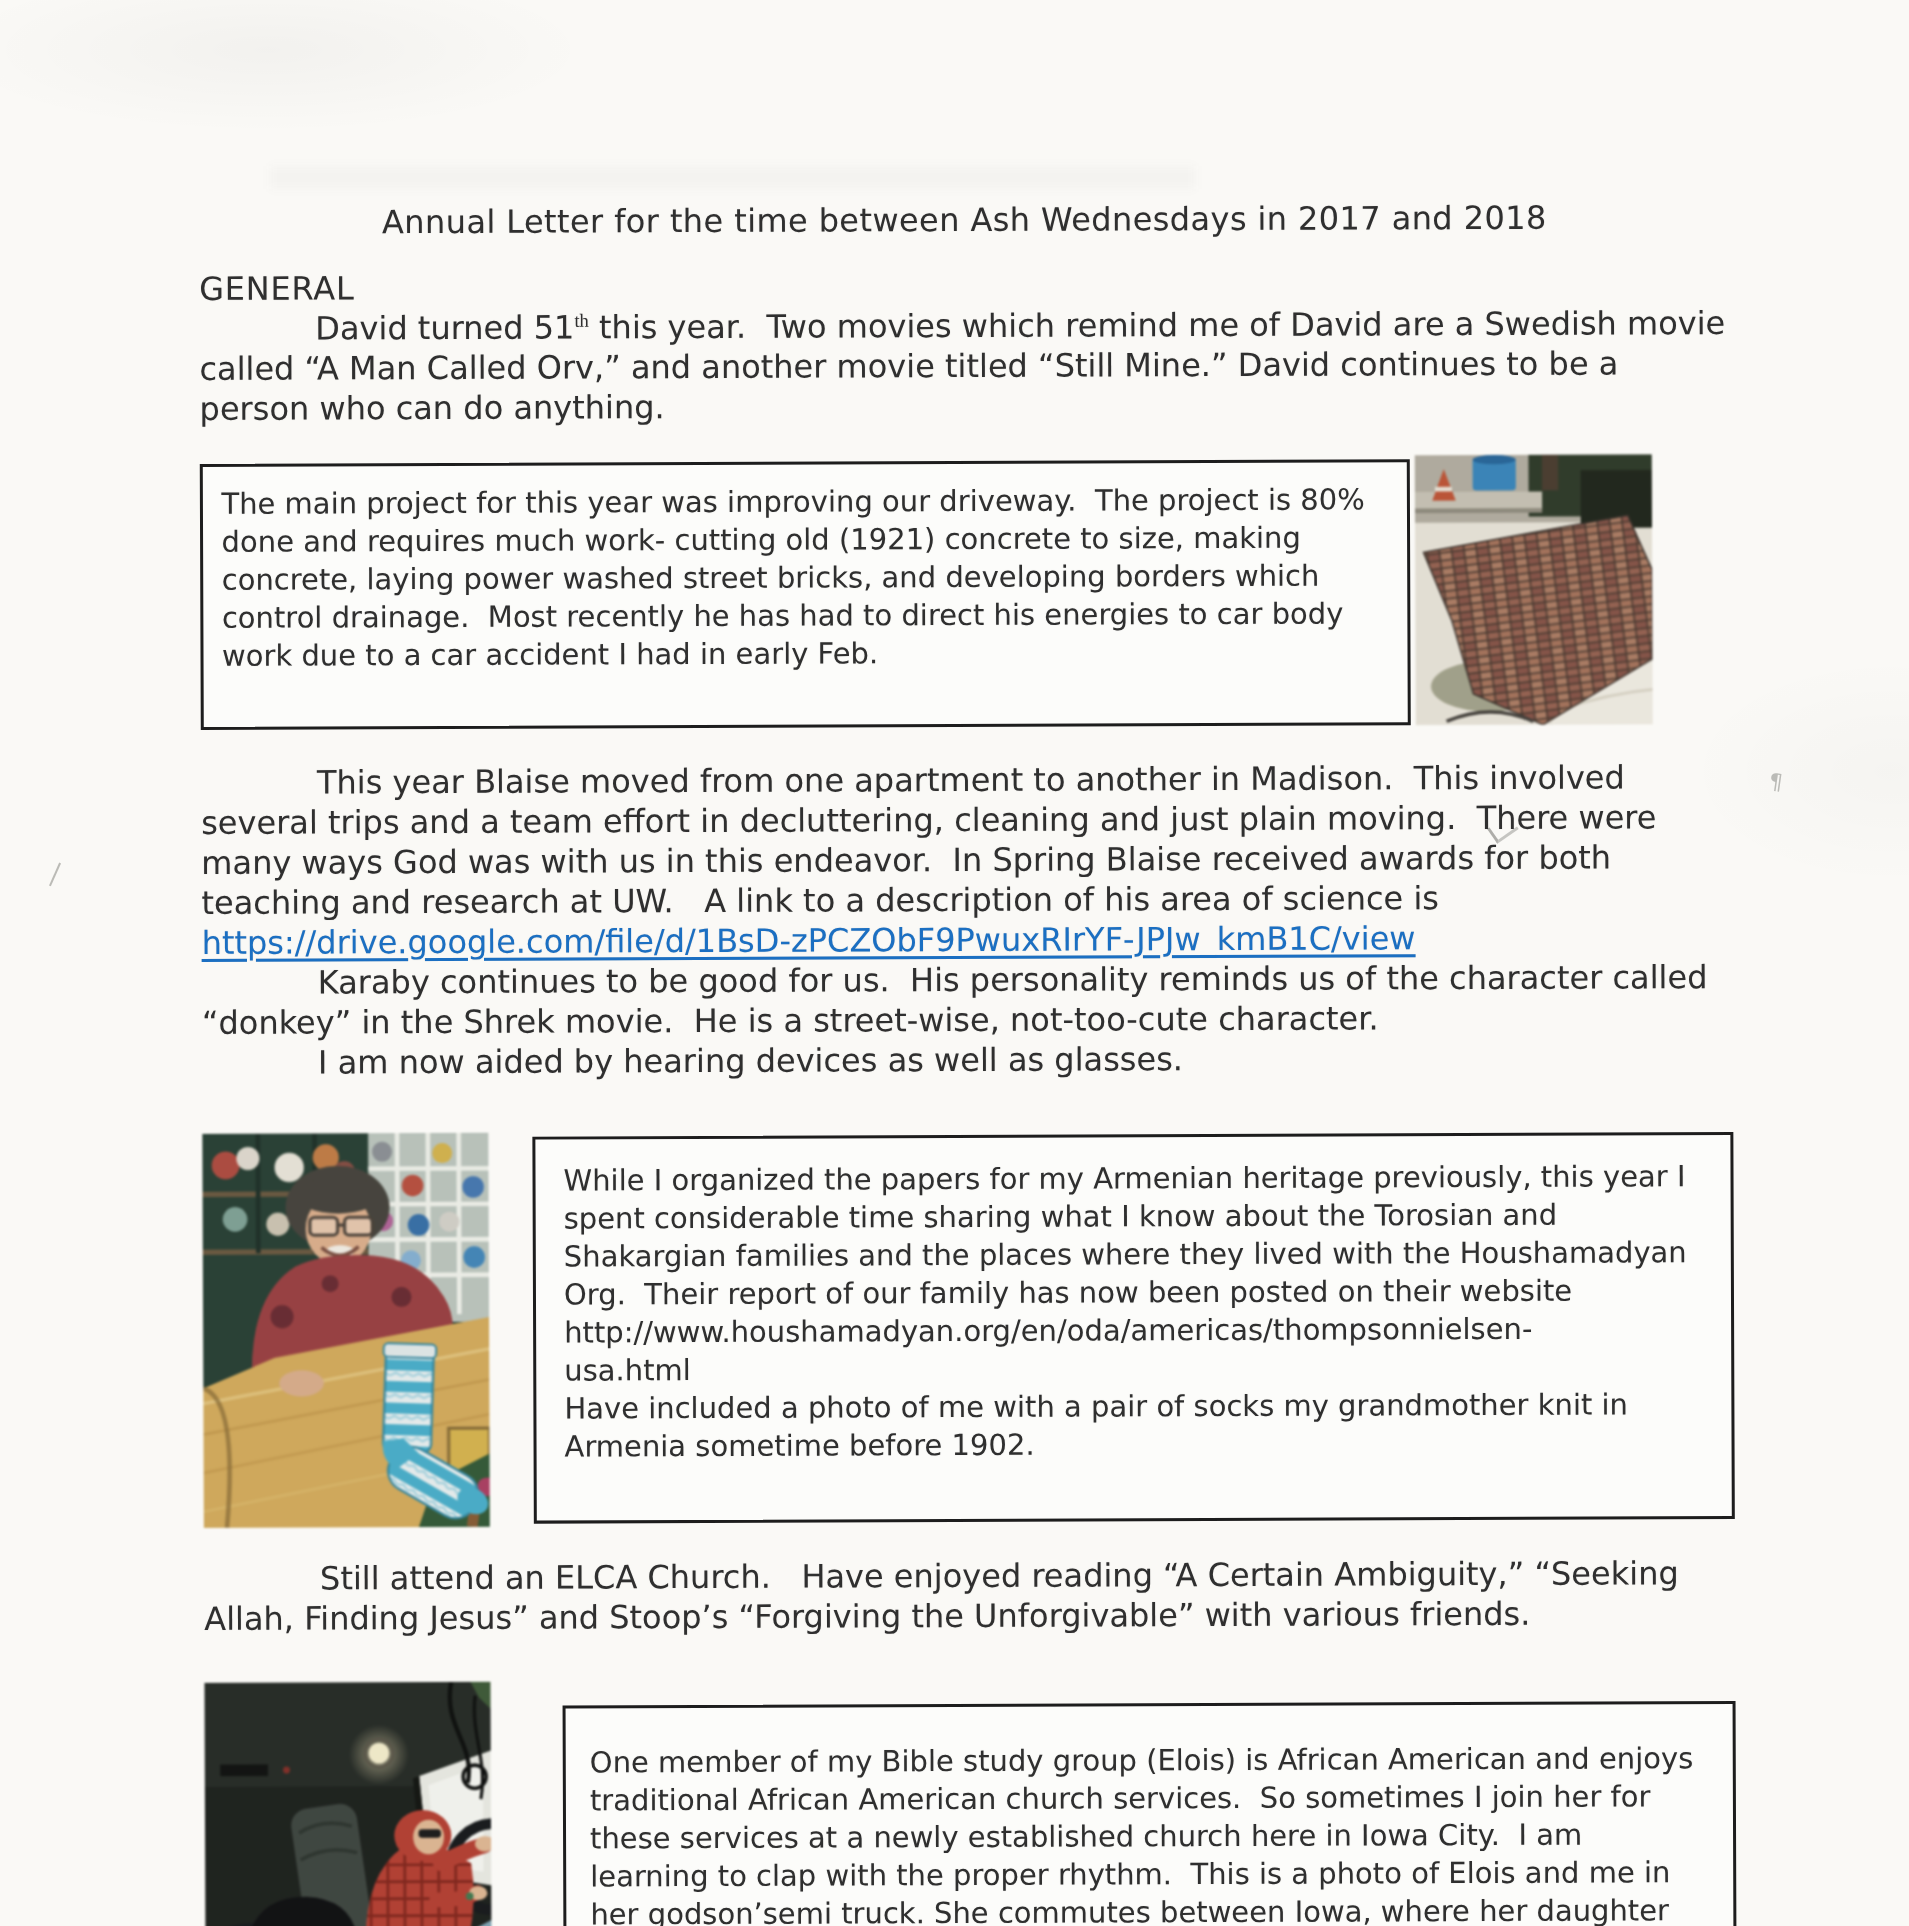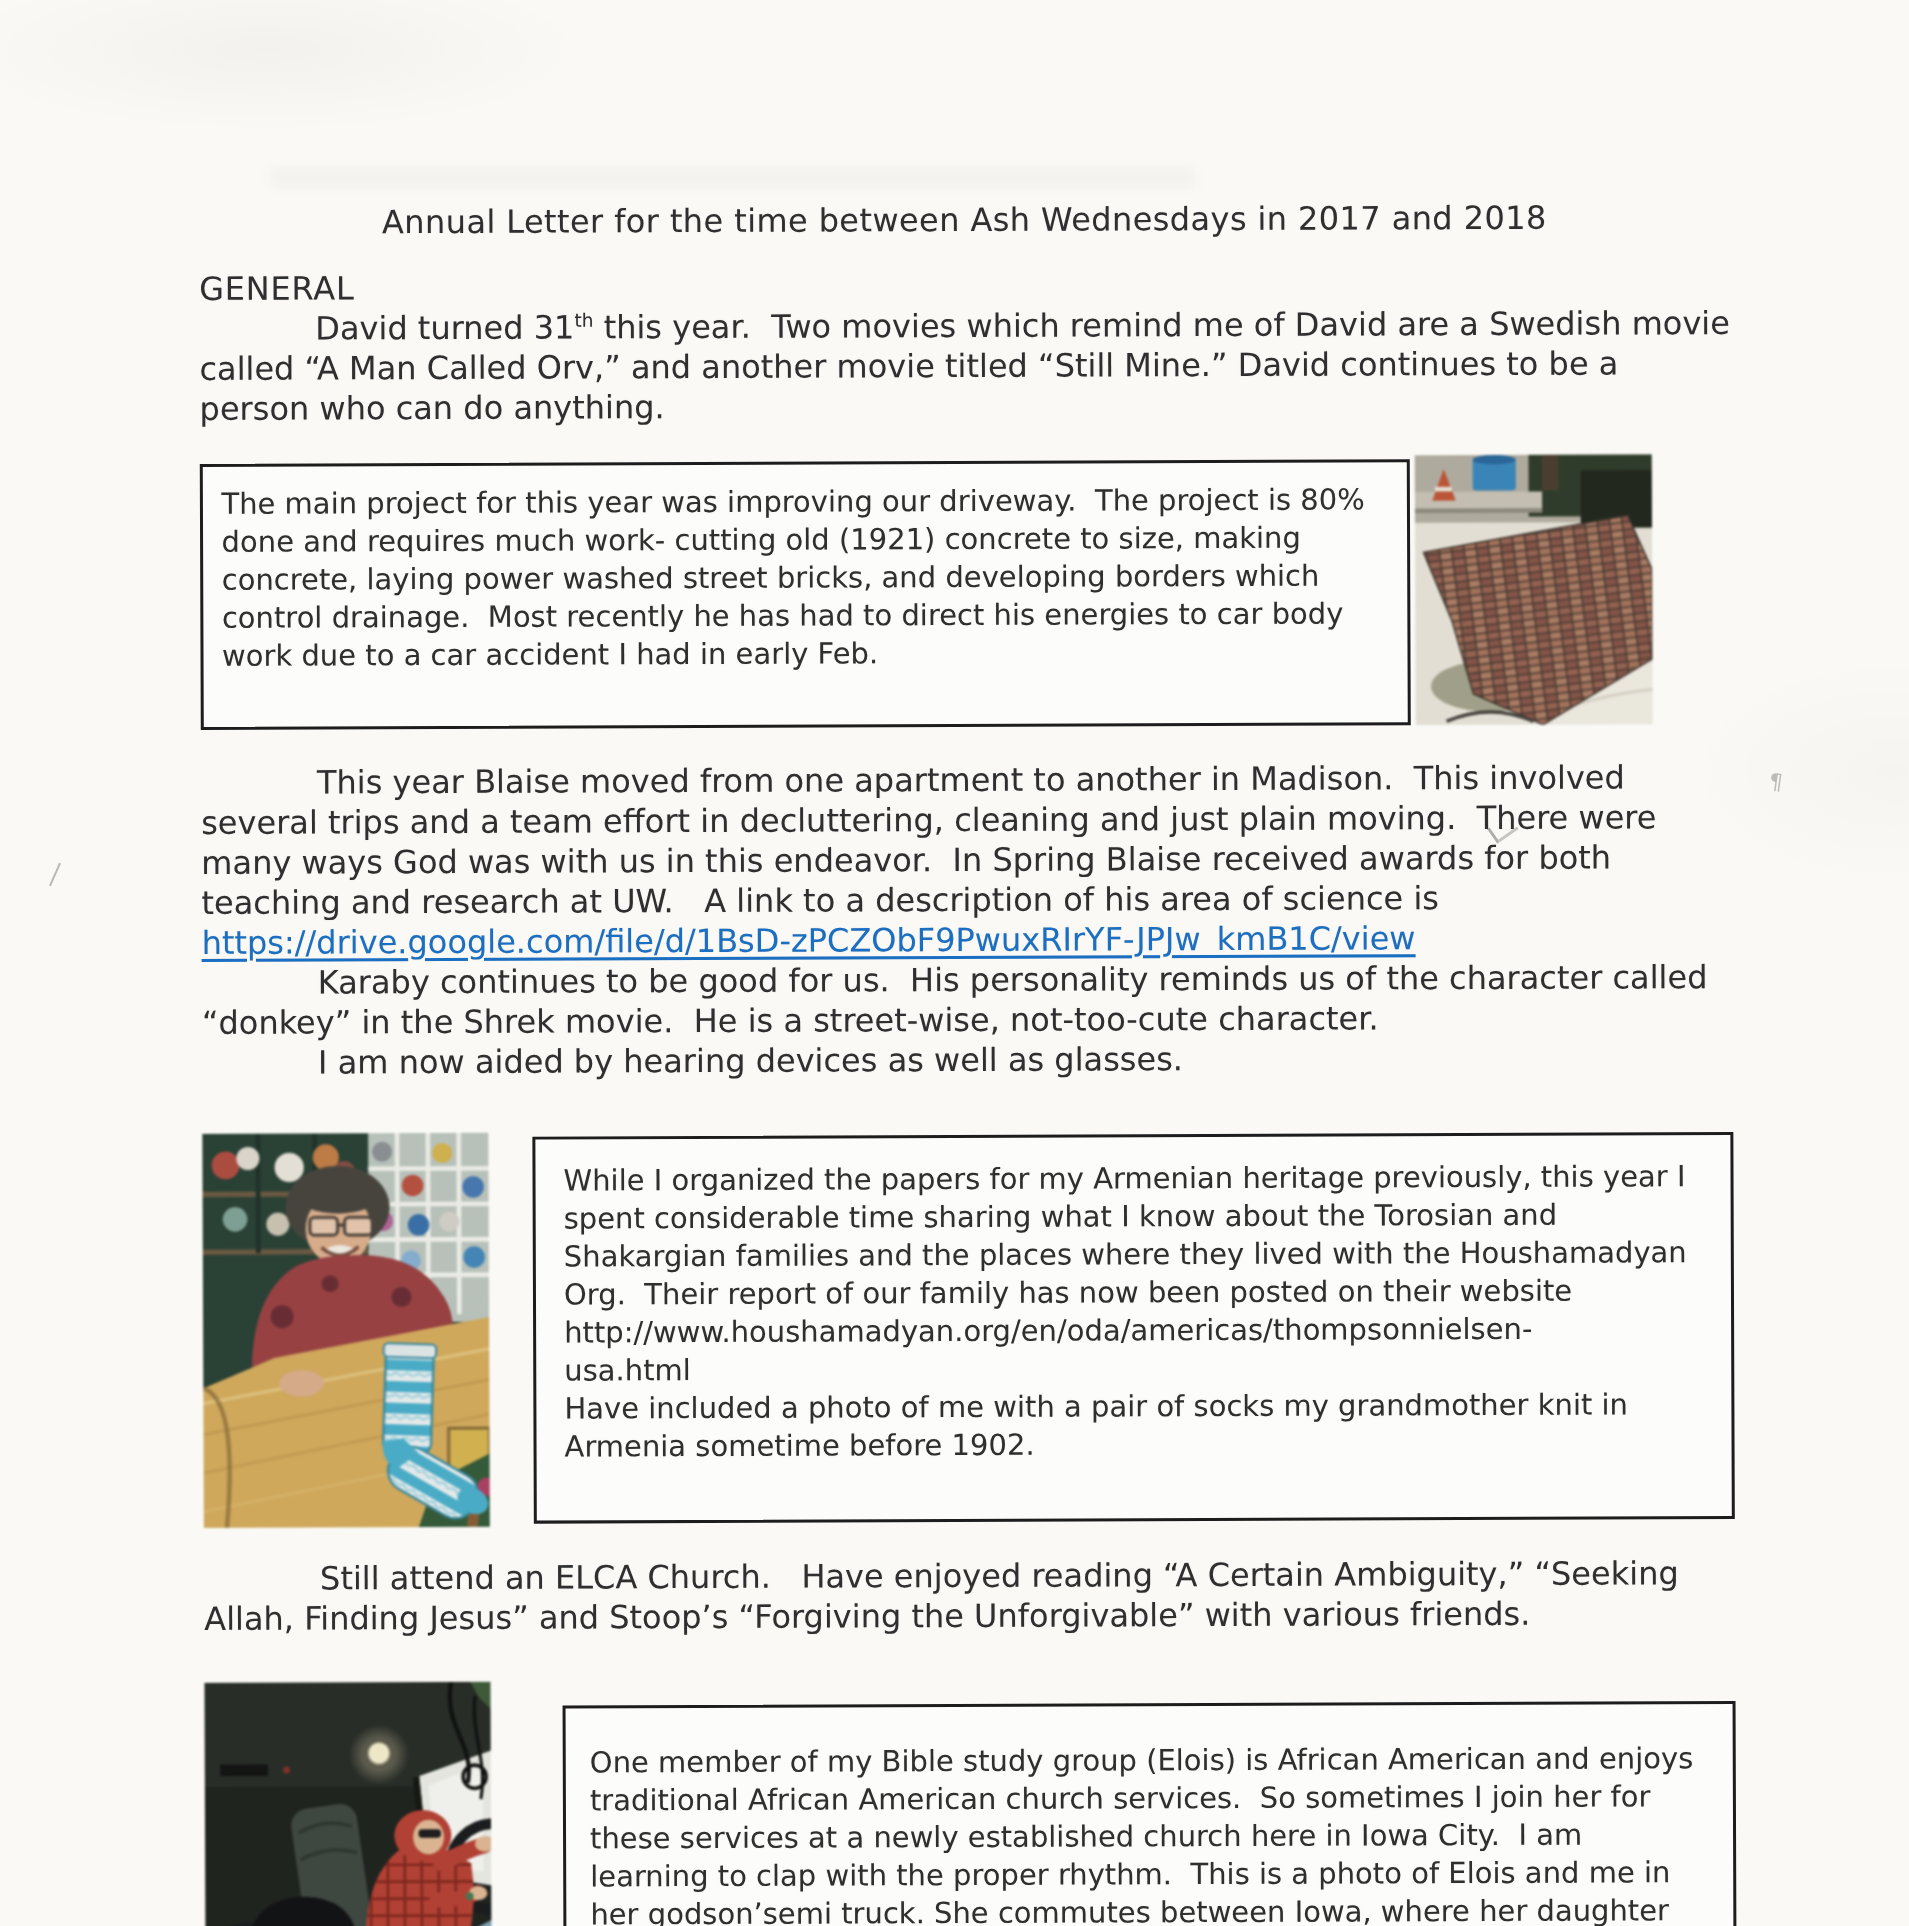--- a/index.html
+++ b/index.html
@@ -23,21 +23,21 @@
     transform:rotate(-0.22deg);transform-origin:50% 0;
     font-size:32px;line-height:40px;
     text-shadow:0 0 1.2px rgba(40,40,40,0.16);
   }
   .title{
     font-size:32px;font-weight:400;text-align:center;margin:0 0 26px 0;
     letter-spacing:0.4px;
   }
   .heading{margin:0;letter-spacing:0.8px;}
   .para{margin:0;text-indent:116px;white-space:pre-wrap;}
-  sup{font-size:0.58em;line-height:0;}
+  sup{font-size:0.58em;line-height:0;font-family:Liberation Serif, serif;}
   .sci-link{
     display:block;text-indent:0;
     color:var(--link-blue,#1b6fc2);
     text-decoration:underline;text-decoration-thickness:2.7px;text-underline-offset:4.6px;
   }
   .row{display:flex;align-items:flex-start;}
   .tbox{
     border:3.5px solid #1d1d1d;box-sizing:border-box;background:rgba(255,255,255,0.45);
     font-size:29px;line-height:38px;white-space:pre-wrap;
   }
@@ -67,21 +67,21 @@
   <div class="artifact art-a"></div>
   <div class="artifact art-b">¶</div>
   <div class="artifact art-c"></div>
 
   <div class="content">
 
     <h1 class="title">Annual Letter for the time between Ash Wednesdays in 2017 and 2018</h1>
 
     <div class="heading">GENERAL</div>
 
-    <p class="para"><span>David turned 31</span><sup>th</sup><span> this year.  Two movies which remind me of David are a Swedish movie called “A Man Called Orv,” and another movie titled “Still Mine.” David continues to be a person who can do anything.</span></p>
+    <p class="para"><span>David turned 51</span><sup>th</sup><span> this year.  Two movies which remind me of David are a Swedish movie called “A Man Called Orv,” and another movie titled “Still Mine.” David continues to be a person who can do anything.</span></p>
 
     <div class="row row1">
       <div class="tbox box-driveway"><span>The main project for this year was improving our driveway.  The project is 80% done and requires much work- cutting old (1921) concrete to size, making concrete, laying power washed street bricks, and developing borders which control drainage.  Most recently he has had to direct his energies to car body work due to a car accident I had in early Feb.</span></div>
 
       <svg class="photo photo1" width="237" height="270" viewBox="0 0 615 700">
         <defs>
           <pattern id="bricks" width="64" height="40" patternUnits="userSpaceOnUse" patternTransform="rotate(-7)">
             <rect width="64" height="40" fill="#46352b"></rect>
             <rect x="2" y="2" width="28" height="16" fill="#9a5f4c"></rect>
             <rect x="34" y="2" width="28" height="16" fill="#a97055"></rect>

